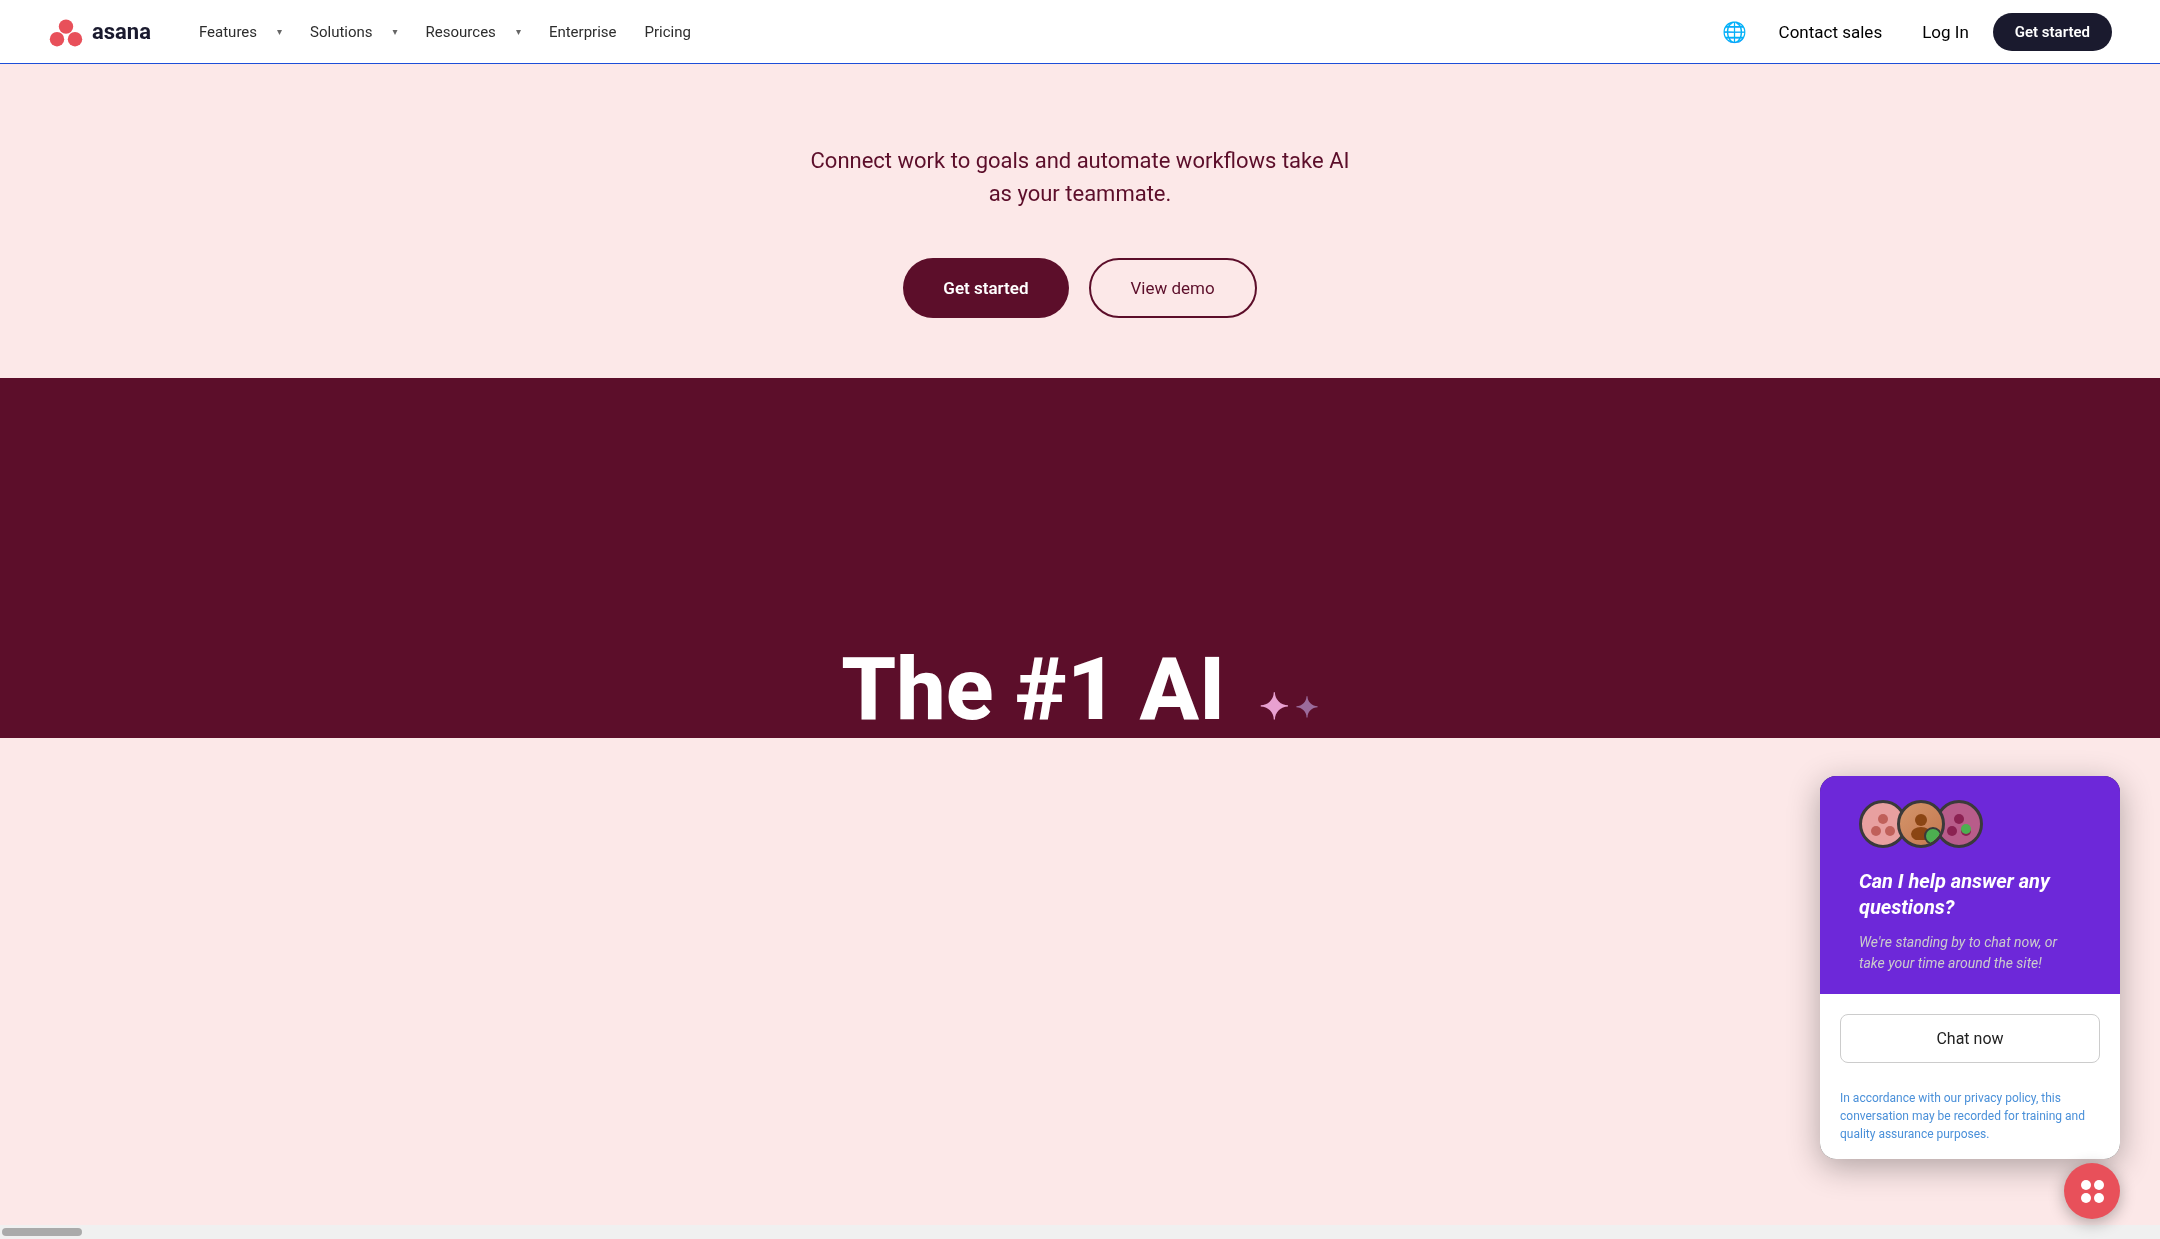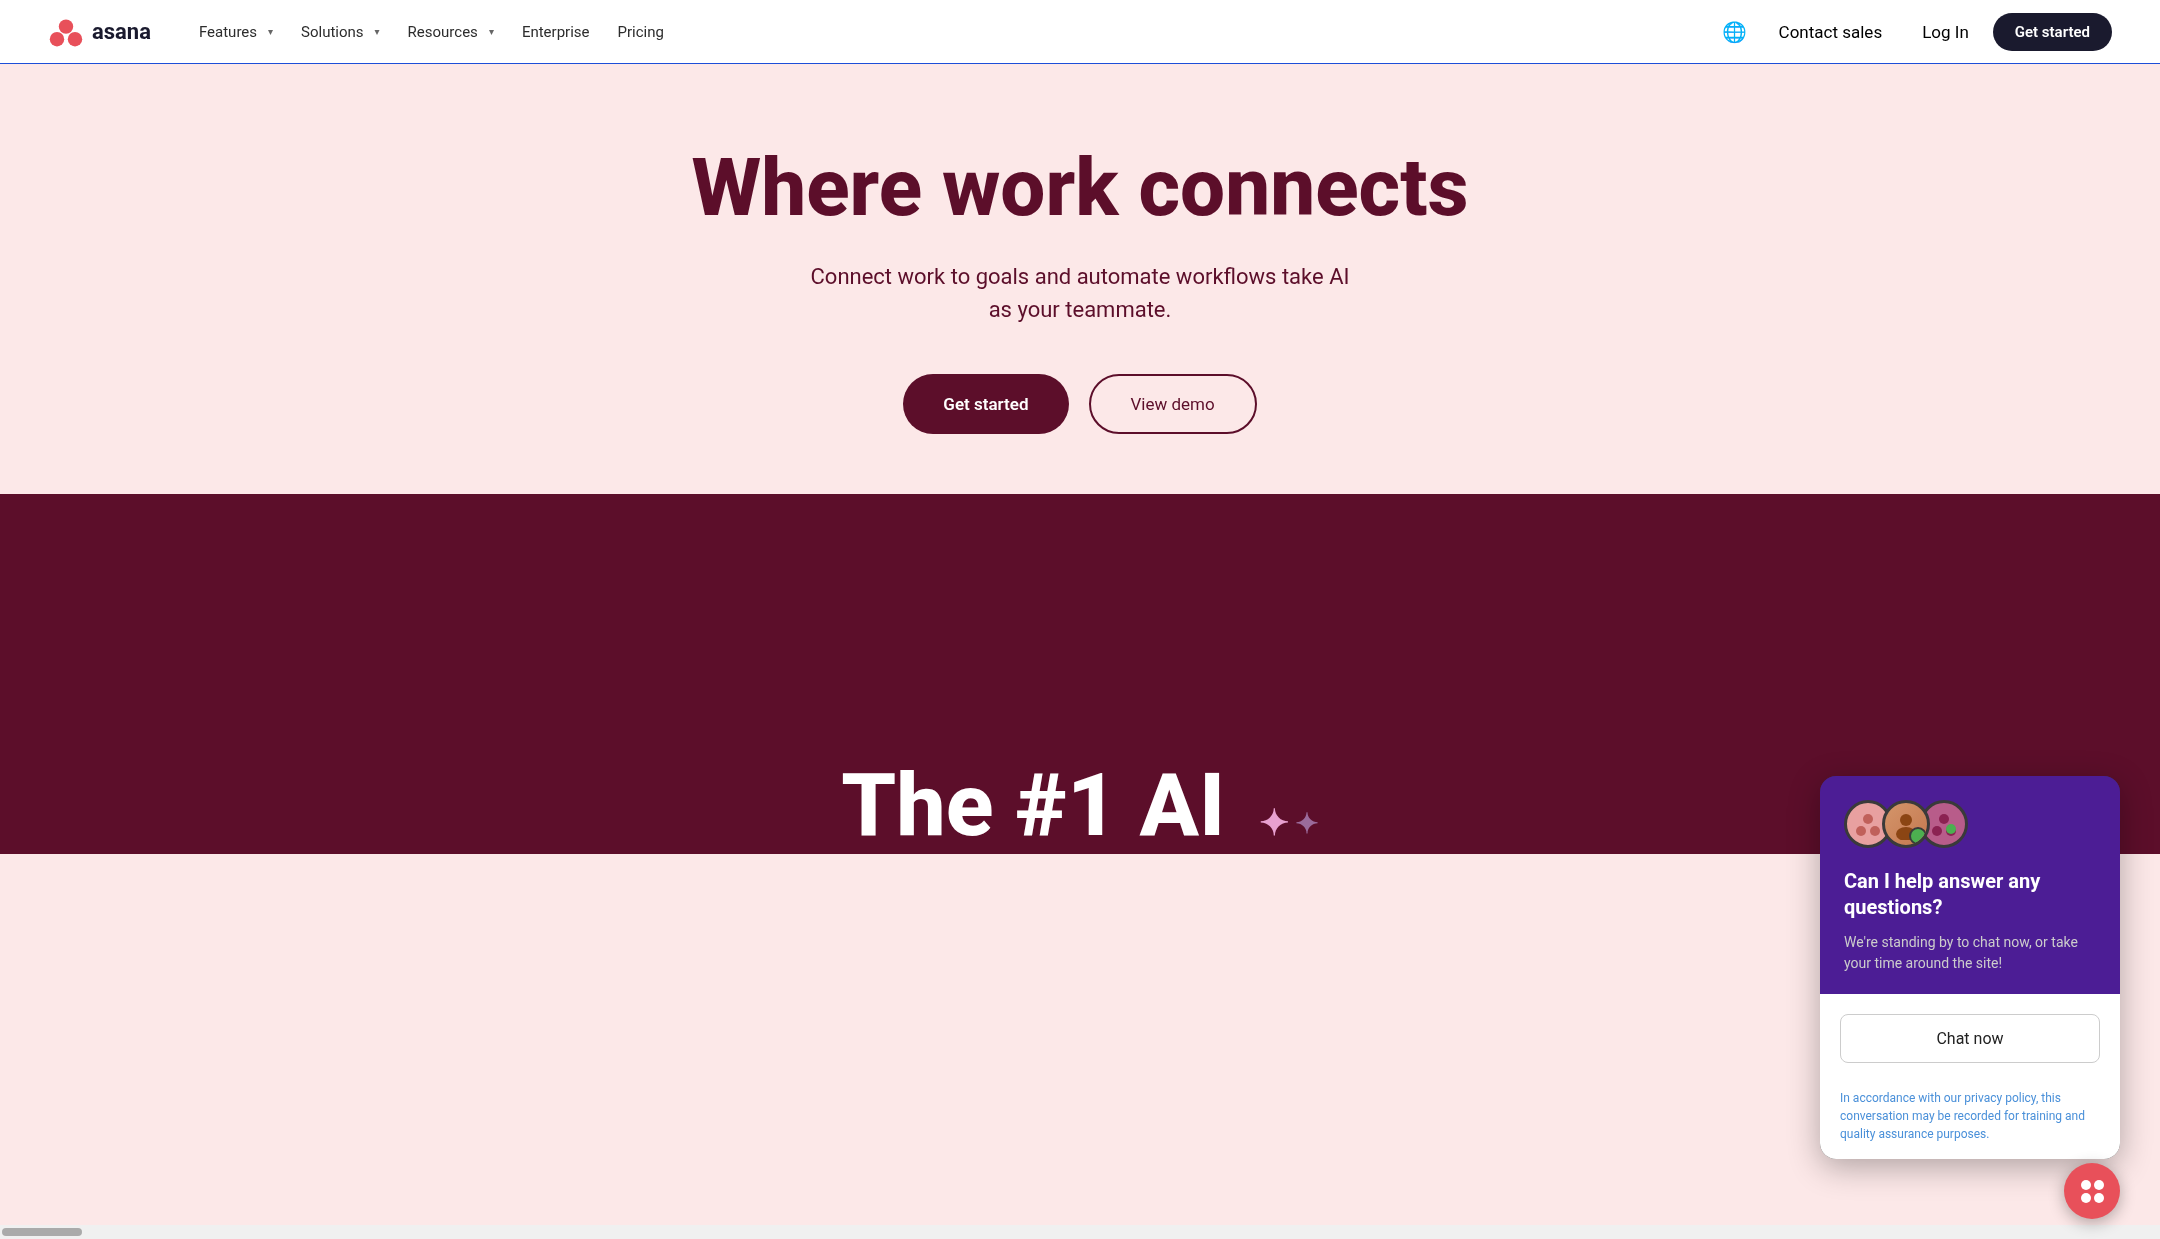--- a/index.html
+++ b/index.html
@@ -49,21 +49,21 @@
 
     .nav-links {
       display: flex;
       align-items: center;
       gap: 4px;
     }
 
     .nav-link {
       display: flex;
       align-items: center;
-      gap: 11px;
+      gap: 20px;
       padding: 8px 12px;
       font-size: 15px;
       color: #2d2d2d;
       cursor: pointer;
       border-radius: 6px;
       text-decoration: none;
     }
 
     .chevron {
       font-size: 10px;
@@ -206,22 +206,23 @@
       right: 40px;
       width: 300px;
       background: #3a3a3a;
       border-radius: 16px;
       overflow: hidden;
       box-shadow: 0 8px 32px rgba(0,0,0,0.3);
       z-index: 1000;
     }
 
     .chat-header {
-      background: #4c1d95;
-      padding: 24px 24px 20px;
+      background: #6d28d9;
+      padding: 24px 39px 20px;
+      font-style: italic;
     }
 
     .chat-avatars {
       display: flex;
       align-items: center;
       margin-bottom: 20px;
     }
 
     .avatar {
       width: 48px;
@@ -392,21 +393,20 @@
 
   <div class="nav-right">
     <div class="globe-btn">🌐</div>
     <button class="nav-text-btn">Contact sales</button>
     <button class="nav-text-btn">Log In</button>
     <button class="get-started-nav">Get started</button>
   </div>
 </nav>
 
 <section class="hero">
-  <h1 class="hero-title">Where work connects</h1>
   <p class="hero-subtitle">Connect work to goals and automate workflows take AI as your teammate.</p>
   <div class="hero-buttons">
     <button class="btn-primary">Get started</button>
     <button class="btn-secondary">View demo</button>
   </div>
 </section>
 
 <section class="dark-section">
   <div>
     <span class="dark-title">

